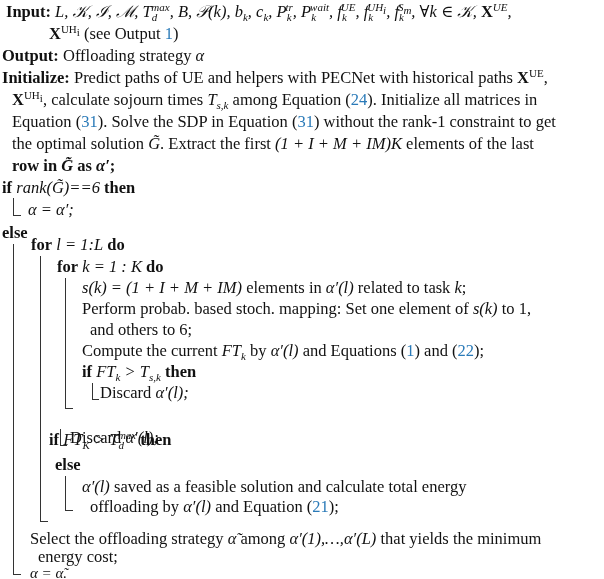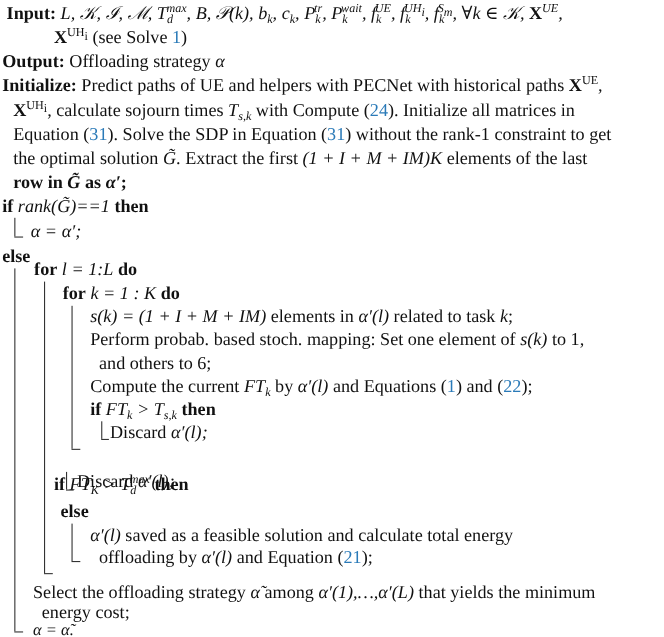--- a/index.html
+++ b/index.html
@@ -19,45 +19,45 @@
 </style>
 </head>
 <body>
 
 <div class="line" style="left:6px; top:2px;">
   <span class="b">Input:</span>
   <span class="i">L, 𝒦, ℐ, ℳ, T<sub>d</sub><sup style="margin-left:-6px">max</sup>, B, 𝒫(k), b<sub>k</sub>, c<sub>k</sub>, P<sub>k</sub><sup style="margin-left:-6px">tr</sup>, P<sub>k</sub><sup style="margin-left:-6px">wait</sup>, f<sub>k</sub><sup style="margin-left:-6px">UE</sup>, f<sub>k</sub><sup style="margin-left:-6px">UH<sub>i</sub></sup>, f<sub>k</sub><sup style="margin-left:-6px">S<sub>m</sub></sup>, ∀k ∈ 𝒦, <span class="bx">X</span><sup>UE</sup>,</span>
 </div>
 
 <div class="line" style="left:49px; top:24px;">
-  <span class="bx">X</span><sup><span>UH</span><sub>i</sub></sup><span> (see Solve </span><span class="ref">1</span><span>)</span>
+  <span class="bx">X</span><sup><span>UH</span><sub>i</sub></sup><span> (see Output </span><span class="ref">1</span><span>)</span>
 </div>
 
 <div class="line" style="left:2px; top:46px;">
   <span class="b">Output:</span><span> Offloading strategy </span><span class="i">α</span>
 </div>
 
 <div class="line" style="left:2px; top:68px;">
   <span class="b">Initialize:</span><span> Predict paths of UE and helpers with PECNet with historical paths </span><span class="bx">X</span><sup>UE</sup>,
 </div>
 <div class="line" style="left:12px; top:90px;">
-  <span class="bx">X</span><sup>UH<sub>i</sub></sup><span>, calculate sojourn times </span><span class="i">T<sub>s,k</sub></span><span> with Compute (</span><span class="ref">24</span><span>). Initialize all matrices in</span>
+  <span class="bx">X</span><sup>UH<sub>i</sub></sup><span>, calculate sojourn times </span><span class="i">T<sub>s,k</sub></span><span> among Equation (</span><span class="ref">24</span><span>). Initialize all matrices in</span>
 </div>
 <div class="line" style="left:12px; top:112px;">
   <span>Equation (</span><span class="ref">31</span><span>). Solve the SDP in Equation (</span><span class="ref">31</span><span>) without the rank-1 constraint to get</span>
 </div>
 <div class="line" style="left:12px; top:134px;">
   <span>the optimal solution </span><span class="i">G̃</span><span>. Extract the first </span><span class="i">(1 + I + M + IM)K</span><span> elements of the last</span>
 </div>
 <div class="line" style="left:12px; top:156px;font-weight:bold;">
   <span>row in </span><span class="i">G̃</span><span> as </span><span class="i">α′</span><span>;</span>
 </div>
 
 <div class="line" style="left:2px; top:178px;">
-  <span class="b">if</span> <span class="i">rank(G̃)==1</span> <span class="b">then</span>
+  <span class="b">if</span> <span class="i">rank(G̃)==6</span> <span class="b">then</span>
 </div>
 <div class="bar" style="left:13px; top:198px; height:17px;"></div>
 <div class="tick" style="left:13px; top:215px; width:8px;"></div>
 <div class="line i" style="left:28px; top:200px;">α = α′;</div>
 
 <div class="line b" style="left:2px; top:223px;">else</div>
 <div class="bar" style="left:13px; top:244px; height:330px;"></div>
 <div class="tick" style="left:13px; top:574px; width:8px;"></div>
 
 <div class="line" style="left:31px; top:235px;">

